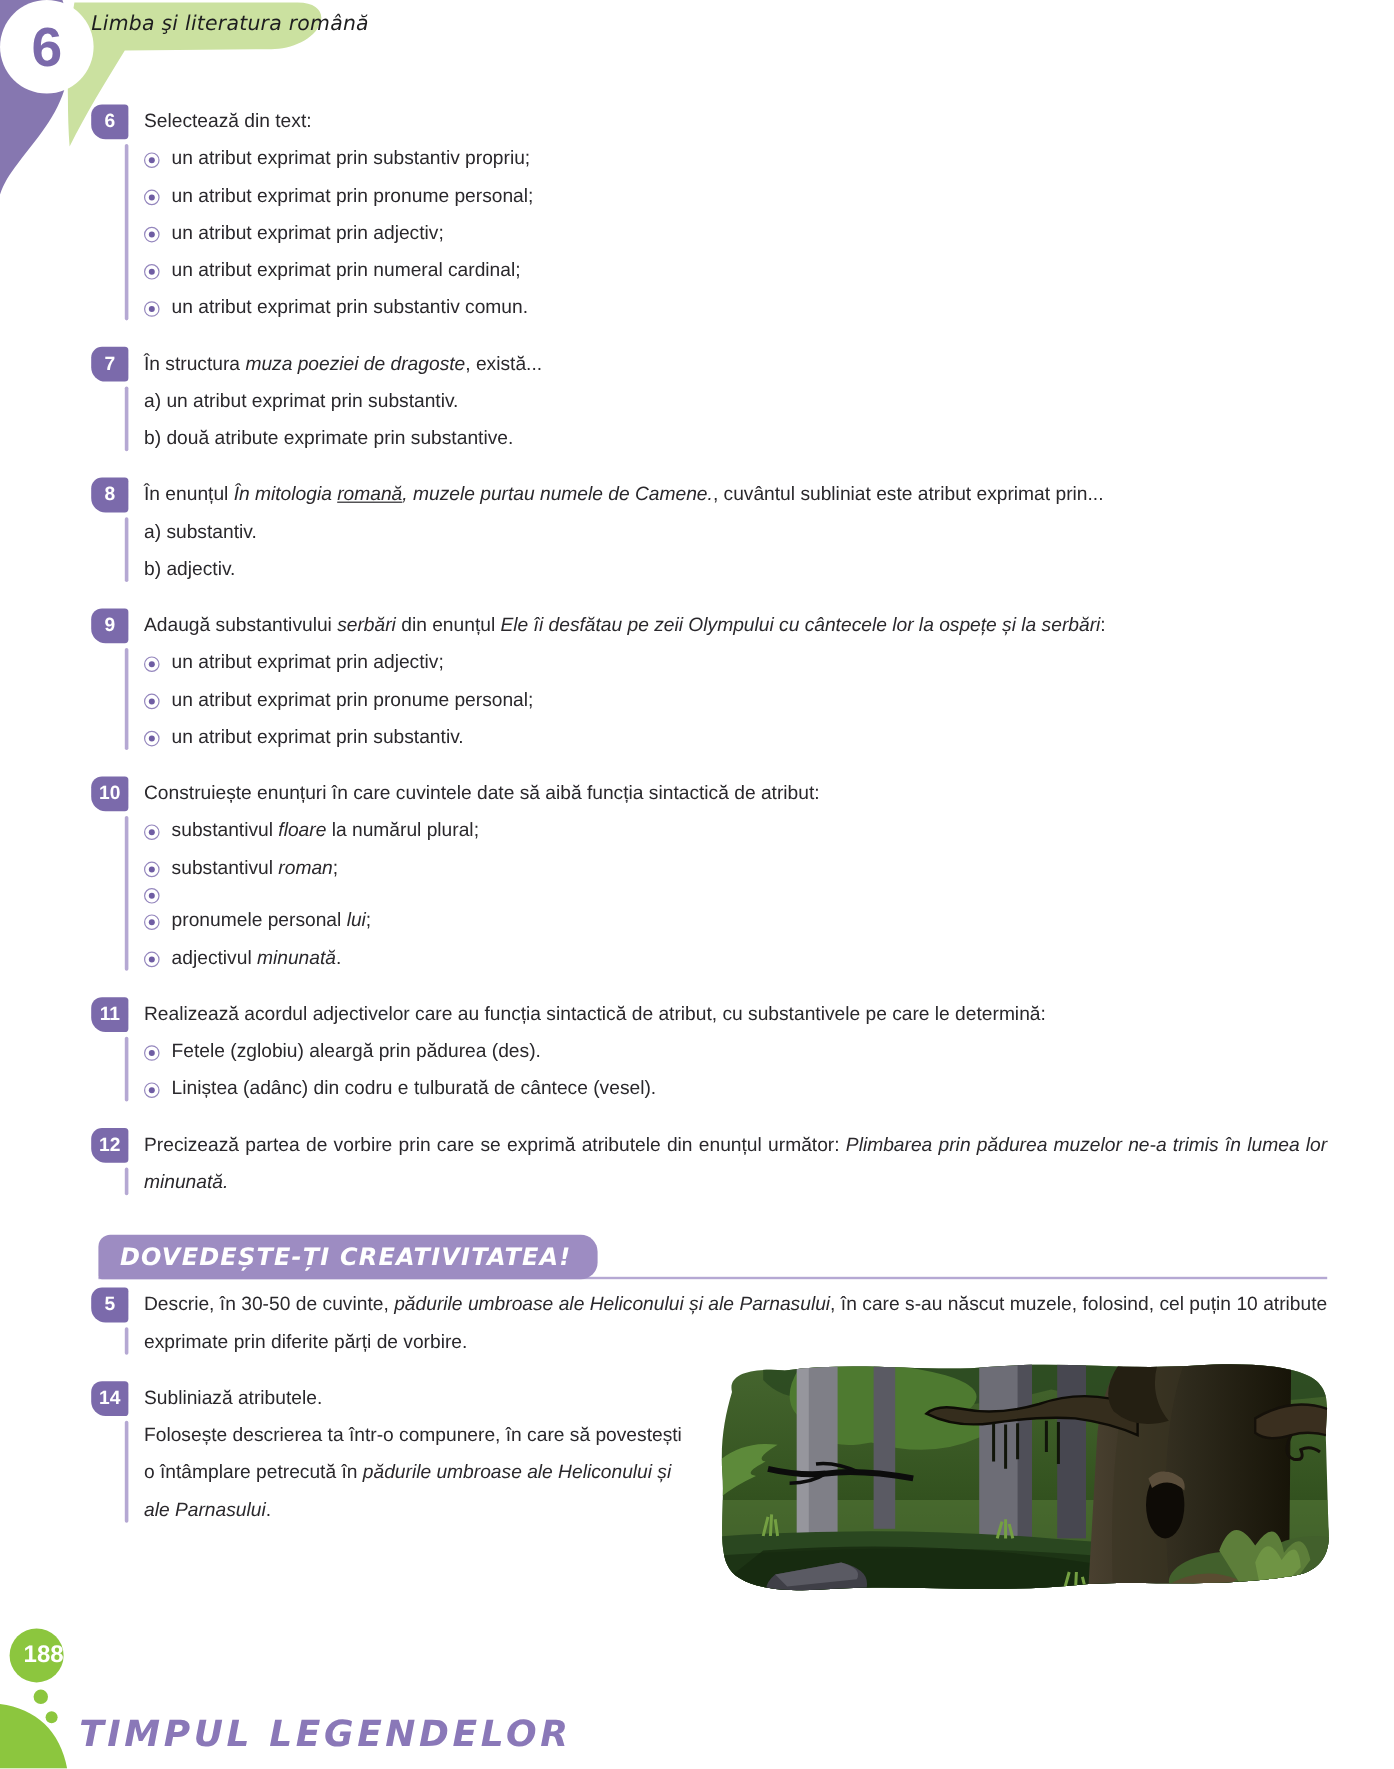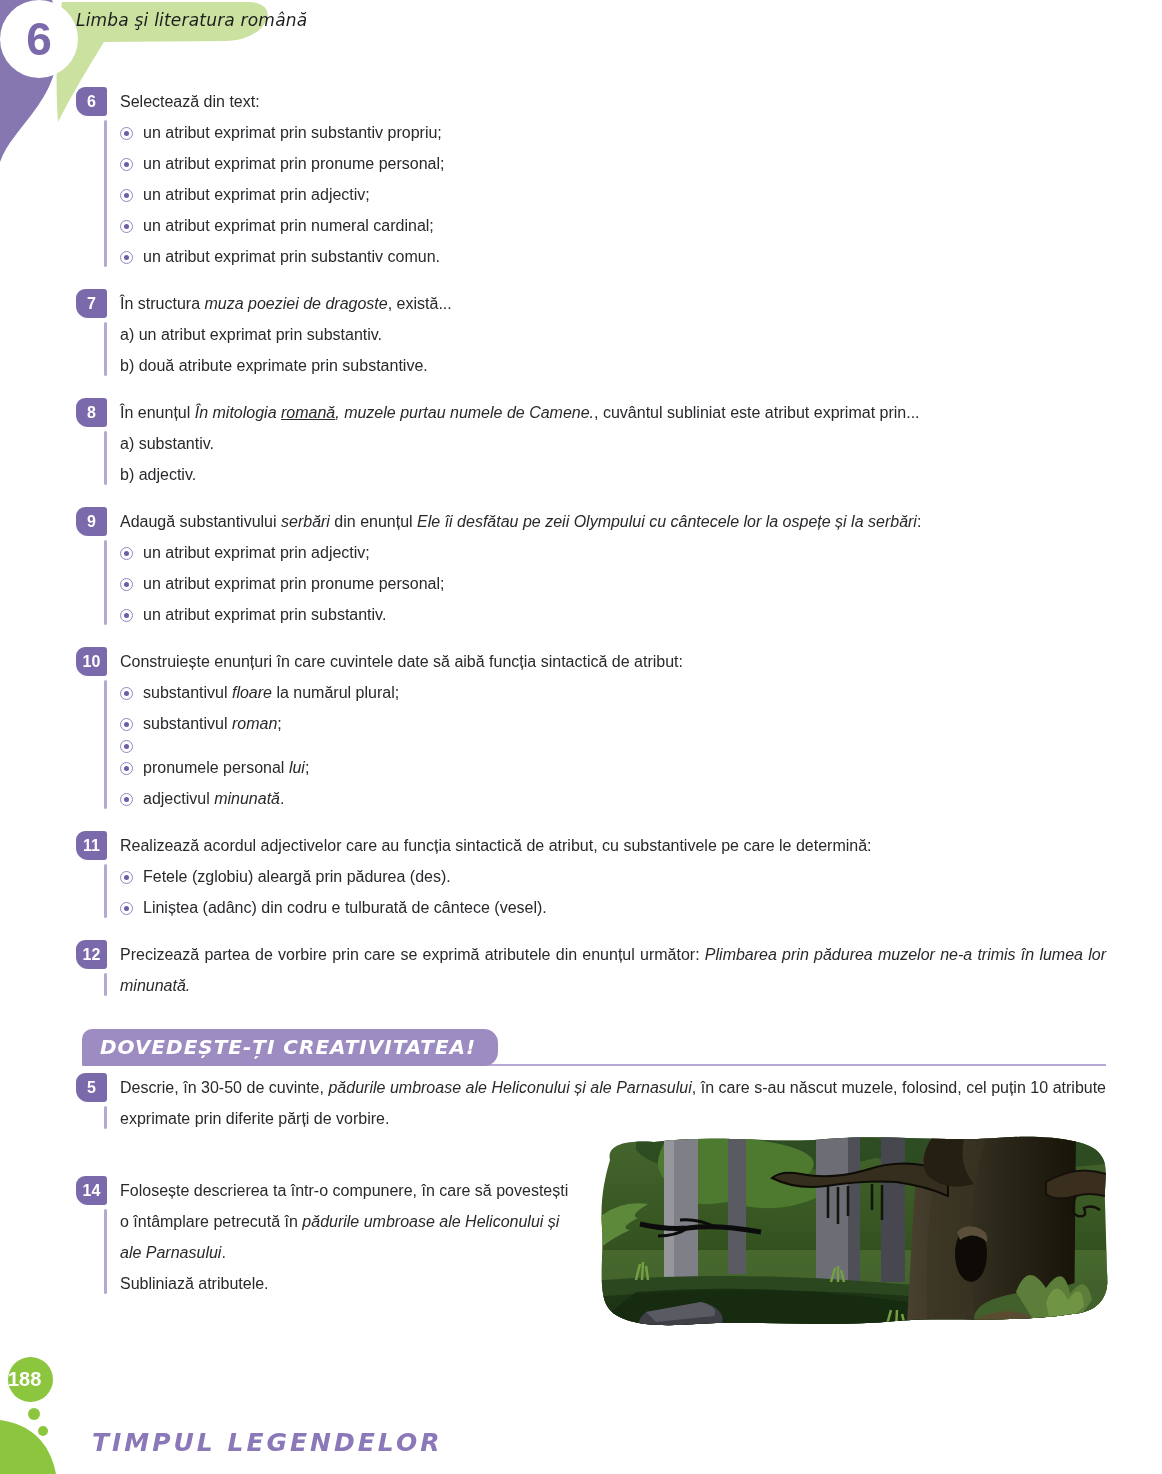--- a/index.html
+++ b/index.html
@@ -52,35 +52,35 @@
   .dot::after{content:"";position:absolute;left:2.5px;top:2.5px;width:5px;height:5px;background:#6f5da3;border-radius:50%}
   
   .creativity-wrap{position:relative;margin:28px 0 6px 6px;border-bottom:2px solid var(--purple-light)}
   .creativity-band{
     display:inline-block;background:var(--purple-band);color:#fff;
     font-family:"DejaVu Sans", sans-serif;font-weight:bold;font-style:italic;
     font-size:20px;letter-spacing:1px;padding:6px 22px 7px 18px;
     border-radius:10px 14px 14px 3px;margin-bottom:-2px;
   }
   
-  .row14{display:flex;align-items:center}
+  .row14{display:flex;align-items:flex-start}
   .row14 .exercise{flex:0 0 500px;width:500px}
   .illus{flex:0 0 auto;margin-left:auto;margin-top:-18px;margin-right:-8px}
   
   .page-num{
     position:absolute;left:8px;top:1357px;width:45px;height:45px;border-radius:50%;
     background:var(--green);color:#fff;font-weight:bold;font-size:20px;
-    display:flex;align-items:center;justify-content:flex-start;z-index:2;
+    display:flex;align-items:center;justify-content:flex-end;z-index:2;
   }
   .dot-g{position:absolute;border-radius:50%;background:var(--green)}
   .wedge{position:absolute;left:0;bottom:0;width:56px;height:54px}
   .footer-title{
-    position:absolute;left:92px;top:1428px;
+    position:absolute;left:66px;top:1428px;
     font-family:"DejaVu Sans", sans-serif;font-weight:bold;font-style:italic;
-    font-size:25px;letter-spacing:3px;color:var(--purple-title);
+    font-size:30px;letter-spacing:3px;color:var(--purple-title);
   }
 </style>
 </head>
 <body>
 
 <div class="page">
 
   <div class="deco-top">
     <svg width="320" height="180" viewBox="0 0 320 180">
 
@@ -247,22 +247,22 @@
 </div>
 
     <div class="row14">
       <div id="ex-side">
   <div class="exercise">
     <div class="rail">
       <div class="badge">14</div>
       <div class="vline"></div>
     </div>
     <div class="ex-body">
+              <p class="para"><span>Subliniază atributele.</span></p>
               <p class="para"><span>Folosește descrierea ta într-o compunere, în care să povestești o întâmplare petrecută în </span><span class="it">pădurile umbroase ale Heliconului și ale Parnasului</span><span>.</span></p>
-              <p class="para"><span>Subliniază atributele.</span></p>
             </div>
   </div>
 </div>
 
       <svg class="illus" width="545" height="208" viewBox="0 0 545 208">
         <defs>
           <clipPath id="blob">
             <path d="M34 28 C30 12 52 8 78 10 C140 2 200 12 250 7 C310 2 360 10 420 6 C470 2 515 8 524 22 C534 34 528 50 529 70 L531 140 C534 166 522 180 496 182 C430 192 370 184 320 189 C250 196 180 188 120 192 C70 196 38 190 30 172 C22 154 28 120 26 96 C24 70 28 48 34 28 Z"></path>
           </clipPath>
           <linearGradient id="bg" x1="0" y1="0" x2="0" y2="1">

